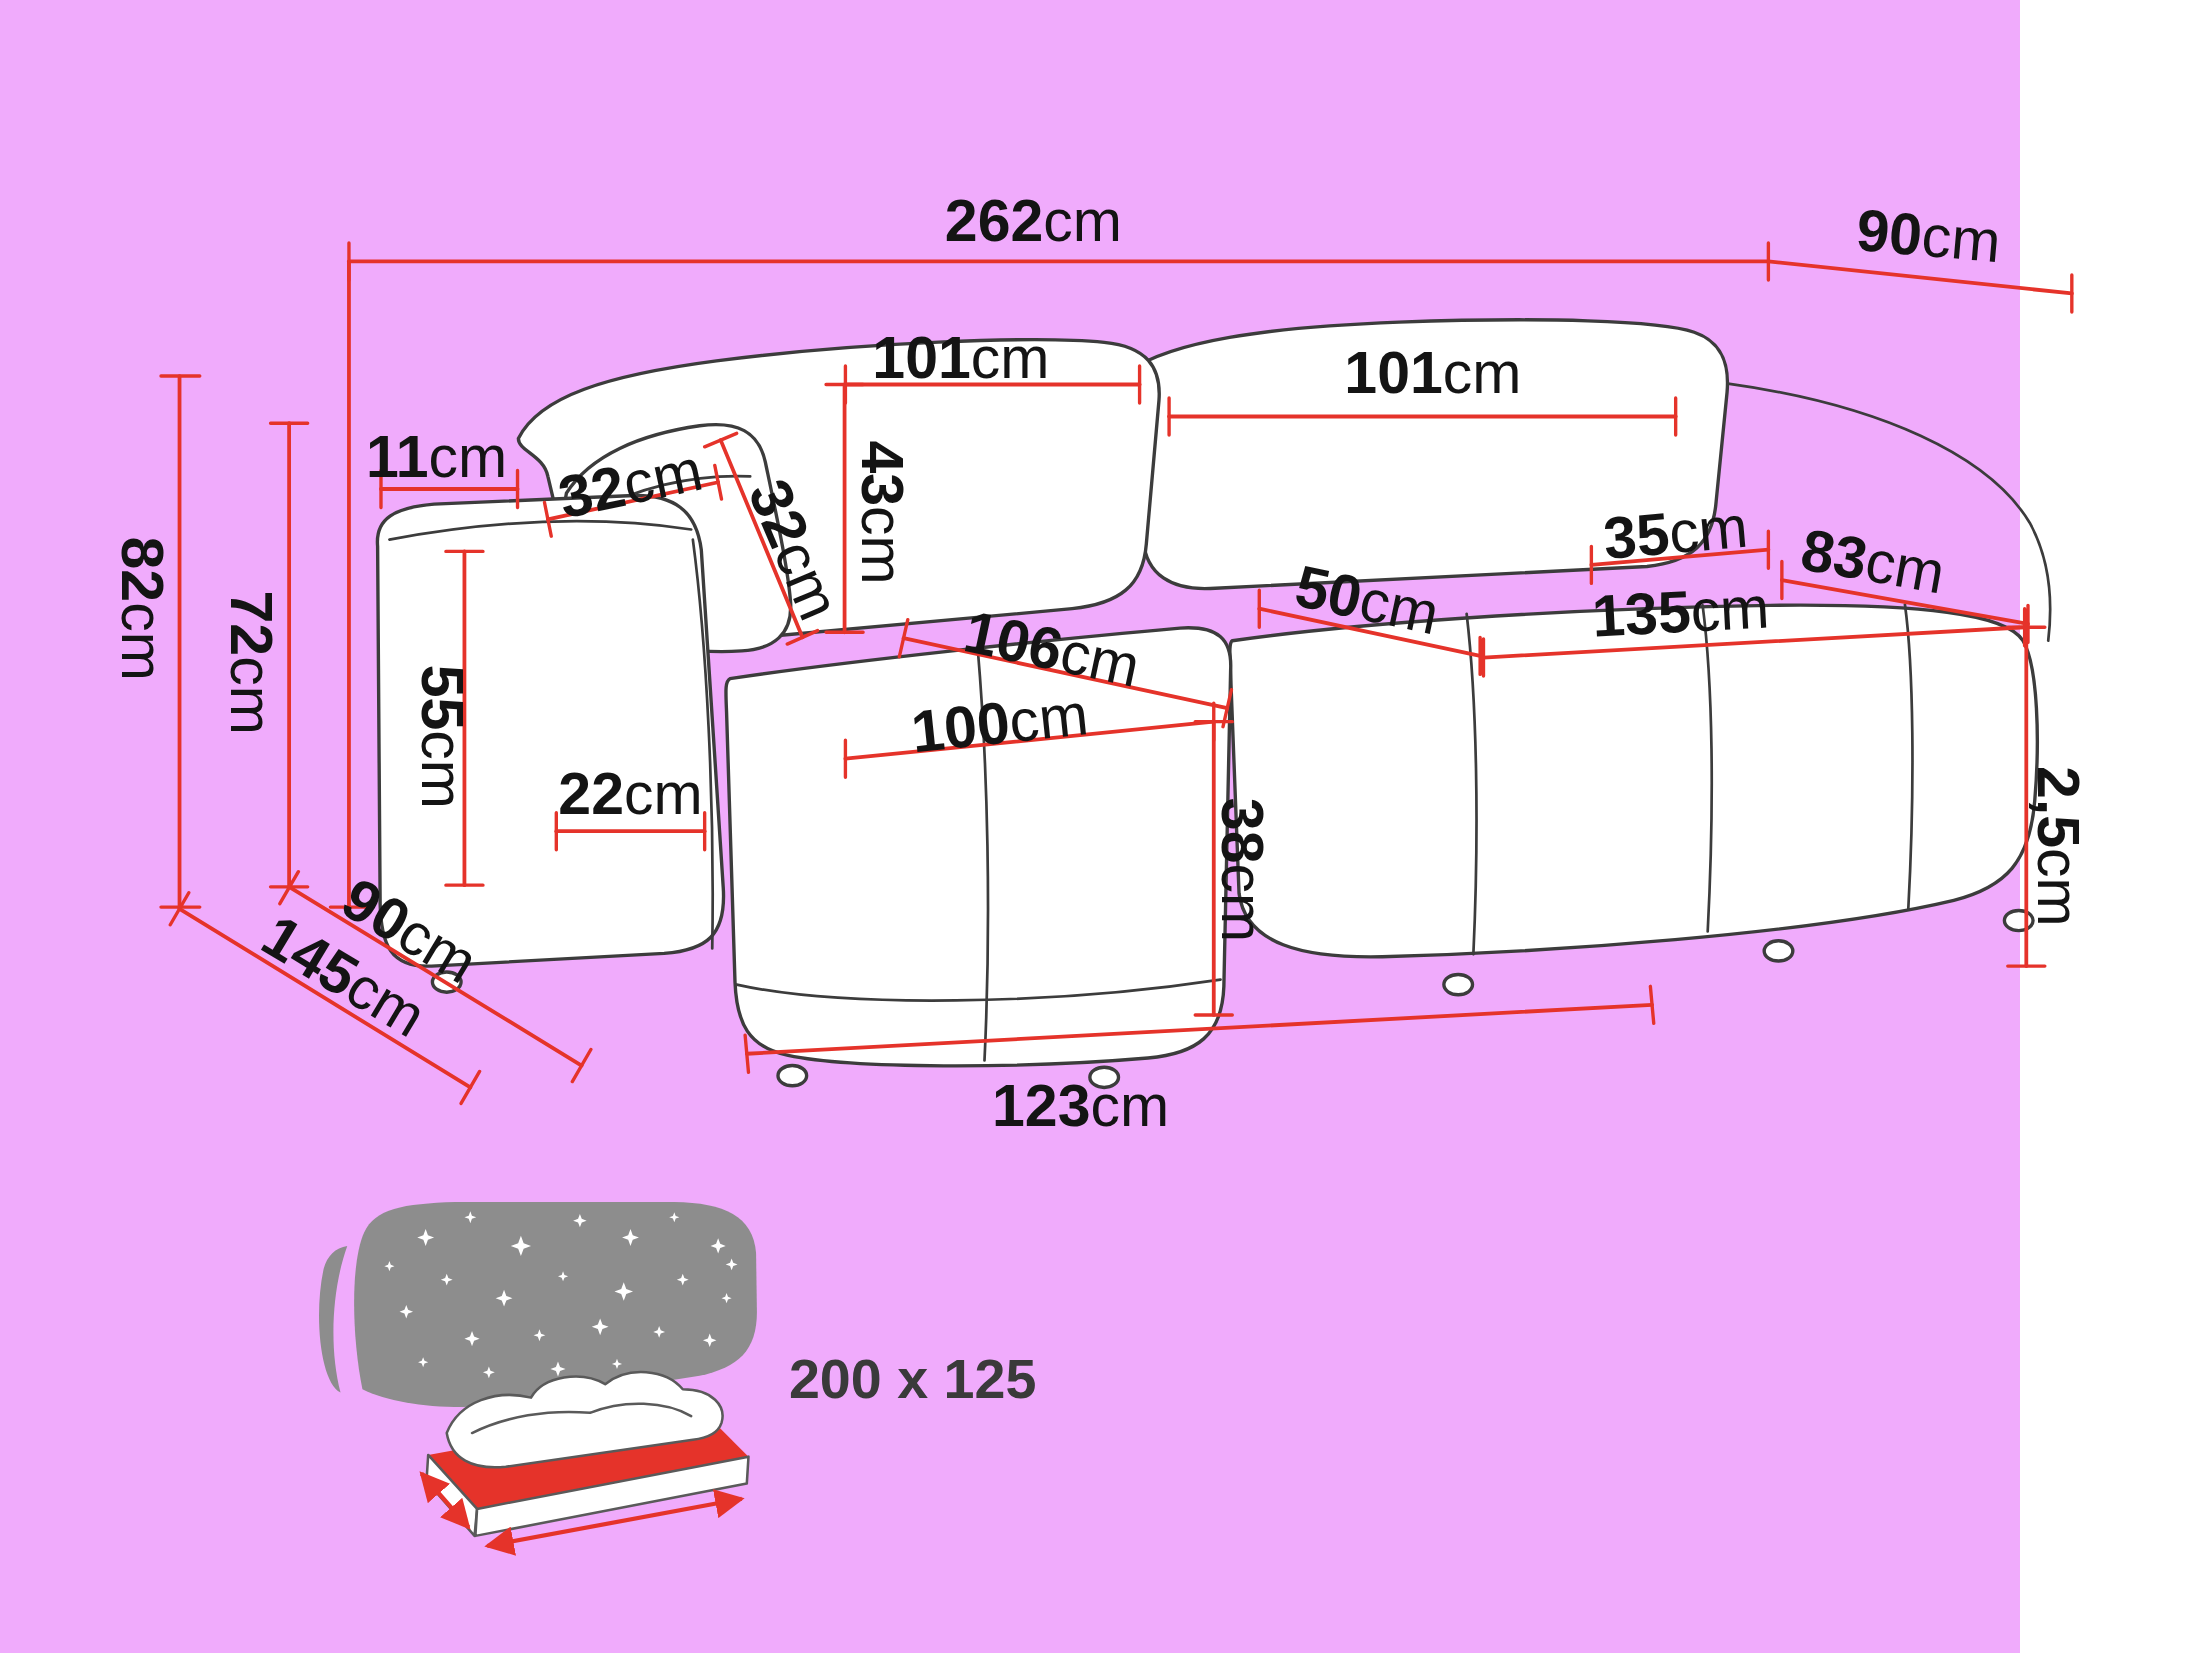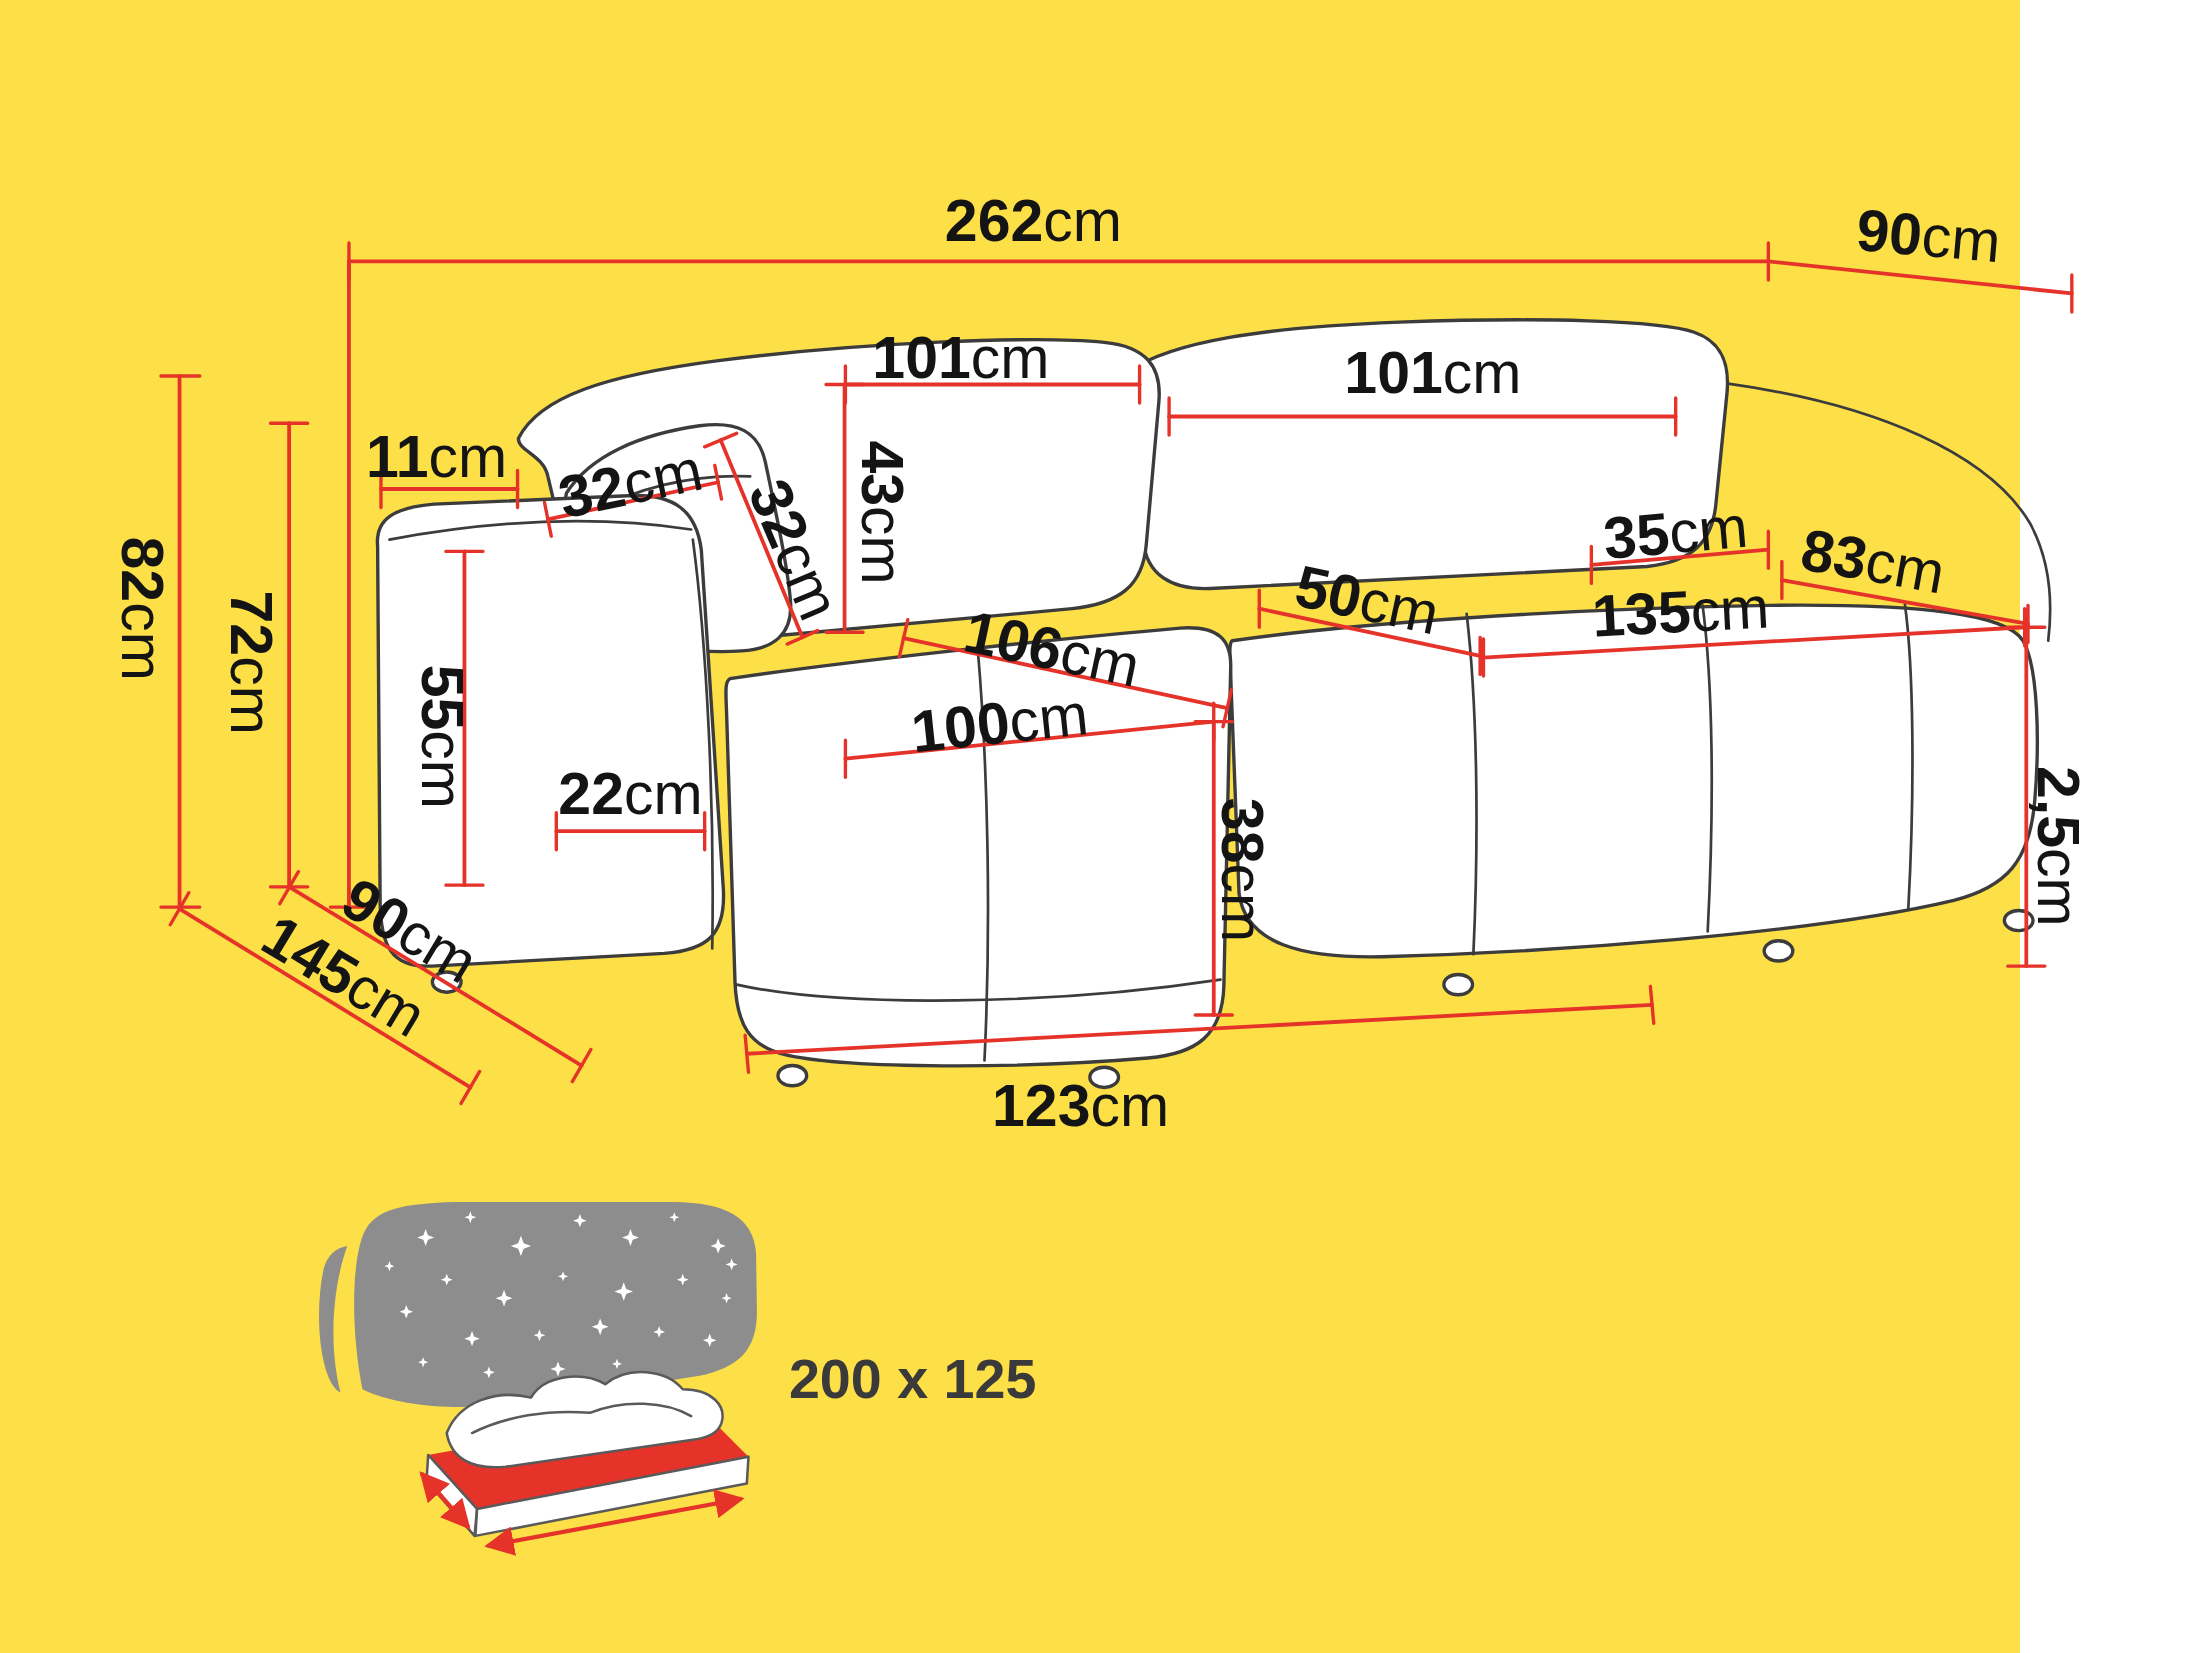--- a/index.html
+++ b/index.html
@@ -1,16 +1,16 @@
 <!DOCTYPE html>
 <html style="font-size:13.5px"><head>
 <meta charset="utf-8">
 <style>
   html,body{margin:0;padding:0;background:#ffffff;}
-  .stage{width:2020px;height:1654px;position:relative;background:#fde047;}
+  .stage{width:2020px;height:1654px;position:relative;background:#f0abfc;}
   svg{display:block;}
   
   .dim{stroke:#e5332a;stroke-width:4.5;fill:none;stroke-linecap:round;}
   .t{stroke-width:4;}
   
   .so{stroke:#3c3c3c;stroke-width:4;fill:#ffffff;stroke-linejoin:round;stroke-linecap:round;}
   .sl{stroke:#3c3c3c;stroke-width:3.2;fill:none;stroke-linecap:round;}
   
   .dt{font-family:"Liberation Sans",sans-serif;font-weight:700;font-size:70px;fill:#141414;dominant-baseline:central;}
   .dt .u{font-weight:400;}

